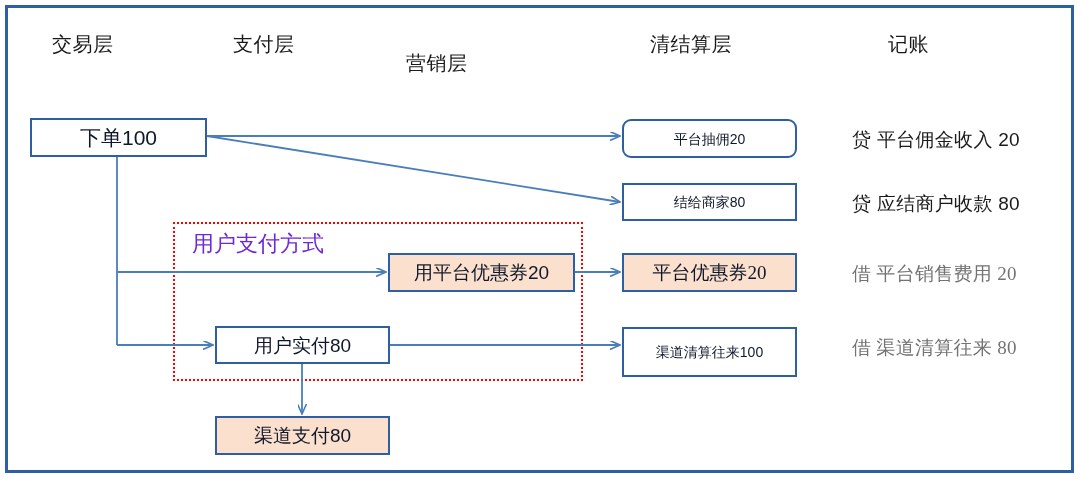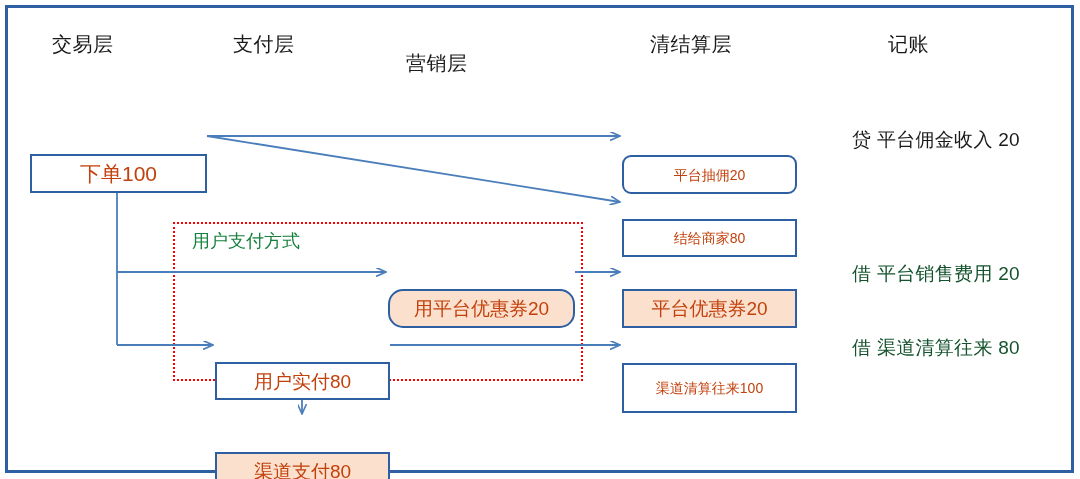--- a/index.html
+++ b/index.html
@@ -35,49 +35,48 @@
     letter-spacing: 0.5px;
   }
   .node {
     position: absolute;
     box-sizing: border-box;
     border: 2px solid #2e5fa3;
     background: #ffffff;
     display: flex;
     align-items: center;
     justify-content: center;
-    color: #c2410c;
+    color: #0f172a;
     white-space: nowrap;
     line-height: 1;
-    margin-top: 36px;
   }
   .node.fill-orange {
     background: #fbe0ce;
   }
   .node.t-lg { font-size: 21px; }
   .node.t-md { font-size: 19px; }
   .node.t-sm { font-size: 14px; }
   .ledger {
     position: absolute;
     font-size: 19px;
     white-space: nowrap;
     color: #1a1a1a;
     letter-spacing: 0.3px;
   }
-  .ledger.red { color: #14532d; }
+  .ledger.red { color: #737373; font-family: Liberation Serif, serif; }
   .group-box {
     position: absolute;
     box-sizing: border-box;
     border: 2.5px dotted #ff0000;
     background: transparent;
   }
   .group-label {
     position: absolute;
-    font-size: 18px;
-    color: #15803d;
+    font-size: 22px;
+    color: #6d28d9;
     white-space: nowrap;
   }
   svg.wires {
     position: absolute;
     left: 0;
     top: 0;
     width: 1080px;
     height: 479px;
     pointer-events: none;
   }
@@ -123,27 +122,28 @@
       <path d="M302,364 L302,414" marker-end="url(#arrow)"></path>
     </g>
   </svg>
 
   <div class="node t-lg" style="left:30px; top:118px; width:177px; height:39px;">下单100</div>
 
   <div class="node t-sm" style="left:622px; top:119px; width:175px; height:39px;border-radius:9px;">平台抽佣20</div>
 
   <div class="node t-sm" style="left:622px; top:183px; width:175px; height:38px;">结给商家80</div>
 
-  <div class="node t-md fill-orange" style="left:388px; top:253px; width:187px; height:39px;border-radius:15px;">用平台优惠券20</div>
+  <div class="node t-md fill-orange" style="left:388px; top:253px; width:187px; height:39px;">用平台优惠券20</div>
 
-  <div class="node t-md fill-orange" style="left:622px; top:253px; width:175px; height:39px;">平台优惠券20</div>
+  <div class="node t-md fill-orange" style="left:622px; top:253px; width:175px; height:39px;font-family:Liberation Serif, serif;">平台优惠券20</div>
 
   <div class="node t-md" style="left:215px; top:326px; width:175px; height:38px;">用户实付80</div>
 
   <div class="node t-sm" style="left:622px; top:327px; width:175px; height:50px;">渠道清算往来100</div>
 
   <div class="node t-md fill-orange" style="left:215px; top:416px; width:175px; height:39px;">渠道支付80</div>
 
   <div class="ledger" style="left:852px; top:127px;">贷 平台佣金收入 20</div>
+  <div class="ledger" style="left:852px; top:191px;">贷 应结商户收款 80</div>
   <div class="ledger red" style="left:852px; top:261px;">借 平台销售费用 20</div>
   <div class="ledger red" style="left:852px; top:335px;">借 渠道清算往来 80</div>
 
 </div>
 
 </body></html>

